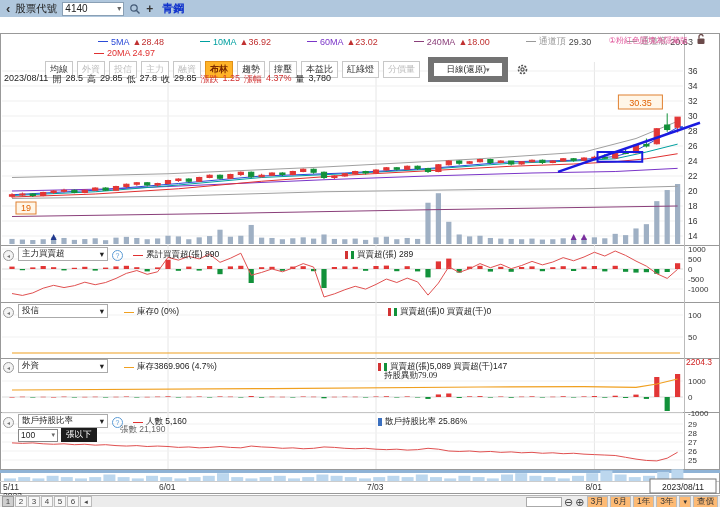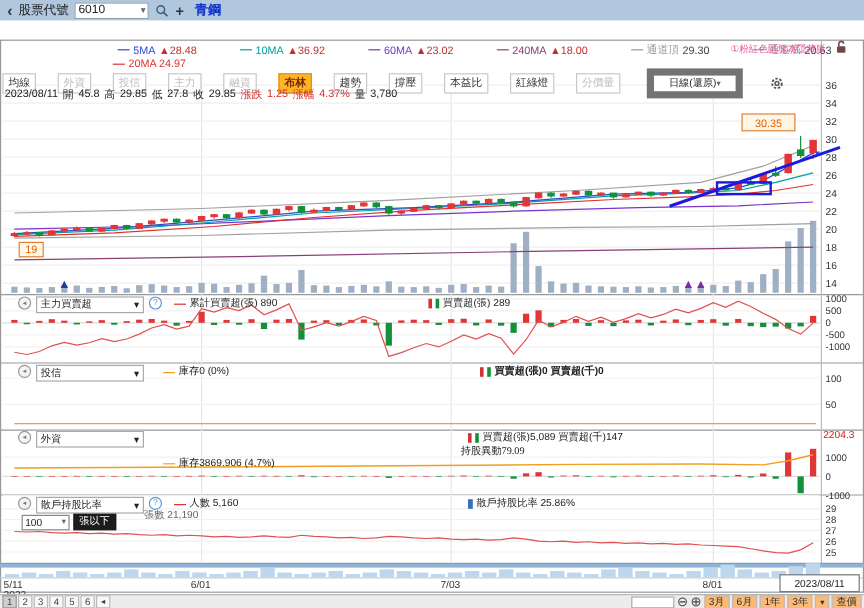--- a/index.html
+++ b/index.html
@@ -22,32 +22,32 @@
        padding:1px 7px 2px 7px;margin-right:1px;cursor:pointer;}
   .tab.active{color:#d03030;background:#fff;border-top:2px solid #d03030;font-weight:bold;padding-top:0;}
   
   .legend-ma{position:absolute;top:35px;left:98px;display:flex;gap:36px;align-items:center;font-size:9px;}
   .lg-item{display:flex;gap:3px;align-items:center;white-space:nowrap;}
   .lg-dash{display:inline-block;width:10px;height:0;border-top:1px solid;}
   .legend-ma20{position:absolute;top:48px;left:94px;font-size:9px;display:flex;gap:3px;align-items:center;}
   .pink-note{position:absolute;top:35px;right:32px;font-size:8px;color:#e0559a;}
   .lock{position:absolute;top:33px;right:14px;}
   
-  .btnrow{position:absolute;top:57px;left:2px;display:flex;gap:18px;align-items:center;}
+  .btnrow{position:absolute;top:57px;left:2px;display:flex;gap:4px;align-items:center;padding-left:43px;}
   .ibtn{font-size:9px;border:1px solid #c8c8c8;background:#fff;padding:1px 4px;cursor:pointer;color:#333;}
   .ibtn.off{color:#bdbdbd;}
   .ibtn.active{background:#ffb428;border-color:#e09018;color:#7a2800;font-weight:bold;}
   .period{display:inline-flex;align-items:center;justify-content:center;border:6px solid #737373;
           background:#fff;width:62px;height:13px;padding:0 3px;font-size:8.5px;margin-left:4px;cursor:pointer;}
   .gear{margin-left:4px;cursor:pointer;}
   
   .ohlc{position:absolute;top:73px;left:4px;font-size:9px;display:flex;gap:4px;white-space:nowrap;}
   .ohlc .red{color:#d03030;}
   
-  .pane-head{position:absolute;left:12px;width:684px;height:14px;display:flex;align-items:flex-start;gap:4px;}
+  .pane-head{position:absolute;left:0;width:684px;height:14px;display:flex;align-items:flex-end;gap:4px;}
   .collapse{width:9px;height:9px;border:1px solid #999;border-radius:50%;background:#f4f4f4;color:#777;
             font-size:5px;display:inline-flex;align-items:center;justify-content:center;margin-left:3px;cursor:pointer;}
   .pdrop{display:inline-flex;align-items:center;justify-content:space-between;border:1px solid #aaa;
          background:#fff;width:82px;height:12px;padding:0 3px;font-size:8.5px;cursor:pointer;}
   .help{width:9px;height:9px;border:1px solid #5b9bd5;border-radius:50%;color:#5b9bd5;font-size:7px;
         display:inline-flex;align-items:center;justify-content:center;cursor:pointer;}
   .plegend{display:flex;gap:3px;align-items:center;font-size:8.5px;white-space:nowrap;}
   .bi{display:inline-block;width:3px;height:8px;}
   .abs{position:absolute;}
   .filter-box{position:absolute;top:428px;left:18px;display:flex;align-items:center;}
@@ -542,21 +542,21 @@
       <text x="367" y="490" font-size="8.5" fill="#333" text-anchor="start">7/03</text>
       <text x="585.4" y="490" font-size="8.5" fill="#333" text-anchor="start">8/01</text>
       <rect x="650" y="479" width="66" height="14" fill="#fff" stroke="#777"></rect>
       <text x="683" y="489.5" font-size="8.5" fill="#222" text-anchor="middle">2023/08/11</text>
     </svg>
 
   <div class="titlebar">
     <span class="back">‹</span>
     <span class="tlabel">股票代號</span>
     <span class="combo">
-      <span>6010</span>
+      <span>4140</span>
       <span class="caret">▾</span>
     </span>
     <svg width="12" height="12">
       <circle cx="5" cy="5" r="3.2" fill="none" stroke="#445b77" stroke-width="1.2"></circle>
       <line x1="7.5" y1="7.5" x2="10.5" y2="10.5" stroke="#445b77" stroke-width="1.4"></line>
     </svg>
     <span class="plus">+</span>
     <span class="stockname">青鋼</span>
   </div>
 
@@ -621,21 +621,21 @@
       </span>
       <svg width="13" height="13" class="gear">
         <circle cx="6.5" cy="6.5" r="4" fill="none" stroke="#555" stroke-width="1.6" stroke-dasharray="2 1.4"></circle>
         <circle cx="6.5" cy="6.5" r="1.6" fill="none" stroke="#555" stroke-width="1.2"></circle>
       </svg>
     </div>
 
   <div class="ohlc">
     <span>2023/08/11</span>
     <span>開</span>
-      <span>45.8</span>
+      <span>28.5</span>
     <span>高</span>
       <span>29.85</span>
     <span>低</span>
       <span>27.8</span>
     <span>收</span>
       <span>29.85</span>
     <span class="red">漲跌</span>
       <span class="red">1.25</span>
     <span class="red">漲幅</span>
       <span class="red">4.37%</span>
@@ -664,21 +664,21 @@
   <div class="pane-head" style="top:304px;">
     <span class="collapse">◄</span>
     <span class="pdrop">
       <span>投信</span>
         <span>▾</span>
     </span>
     <span class="plegend" style="margin-left:12px;">
       <span class="lg-dash" style="border-color:#f0a020;"></span>
       <span>庫存0 (0%)</span>
     </span>
-    <span class="plegend" style="position:absolute;left:388px;font-weight:bold;">
+    <span class="plegend" style="position:absolute;left:388px;">
       <span class="bi" style="background:#d23333;"></span>
         <span class="bi" style="background:#12913a;"></span>
       <span>買賣超(張)0 買賣超(千)0</span>
     </span>
   </div>
 
   <div class="pane-head" style="top:359px;">
     <span class="collapse">◄</span>
     <span class="pdrop">
       <span>外資</span>

